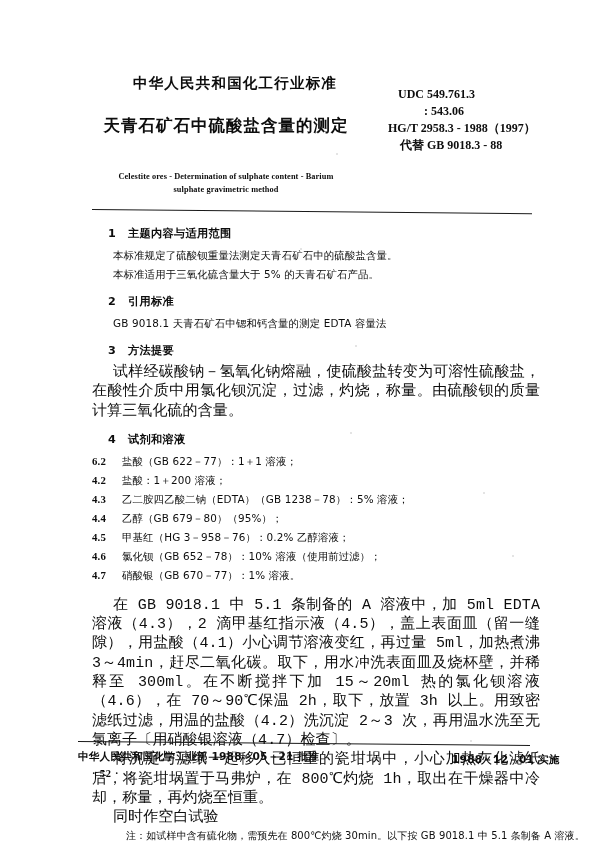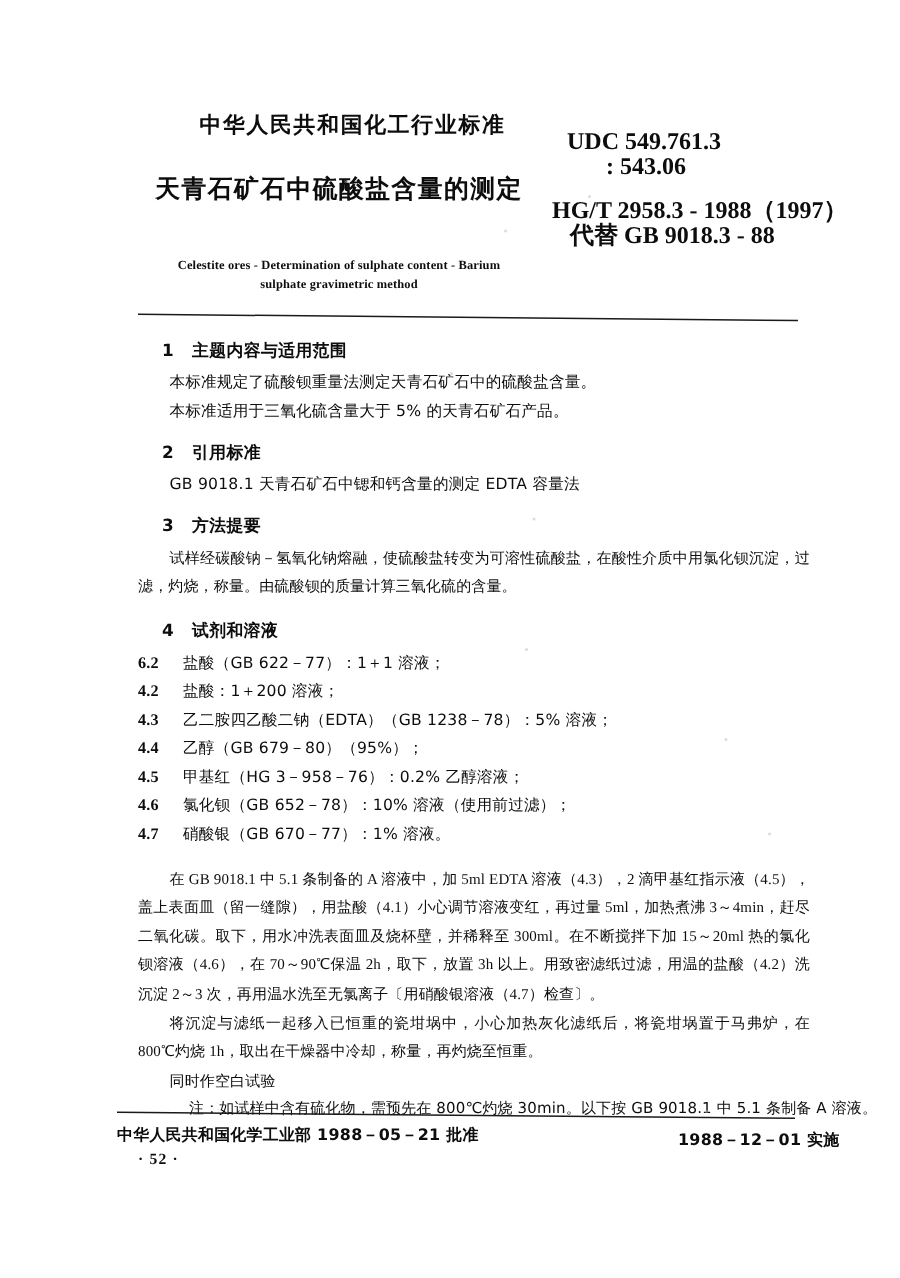--- a/index.html
+++ b/index.html
@@ -55,31 +55,31 @@
     text-align: center;
     font-size: 8.3px;
     line-height: 13px;
     font-family: "Liberation Serif", serif;
     font-weight: bold;
     letter-spacing: 0.1px;
   }
 
   .hdr-codes {
     position: absolute;
-    left: 368px; top: 86px;
+    left: 388px; top: 86px;
     width: 200px;
     font-family: "Liberation Serif", serif;
     font-weight: bold;
-    font-size: 16px;
+    font-size: 12px;
     line-height: 17px;
   }
   .hdr-codes .ln { display: block; white-space: nowrap; }
   .c-udc   { padding-left: 10px; }
   .c-udc2  { padding-left: 36px; }
-  .c-hg    { padding-left: 0px; margin-top: 12px; }
+  .c-hg    { padding-left: 0px; margin-top: 0; }
   .c-old   { padding-left: 12px; }
 
   
   .rule-top {
     position: absolute;
     left: 92px; top: 209px;
     width: 440px;
     height: 0;
     border-top: 1.3px solid #1a1a1a;
     transform: rotate(0.55deg);
@@ -141,22 +141,22 @@
 
   .ref-line {
     font-family: "DejaVu Sans", "Liberation Sans", sans-serif;
     font-size: 10.4px;
     line-height: 18px;
     padding-left: 21px;
     letter-spacing: 0.15px;
   }
 
   .proc {
-    font-family: Liberation Serif, serif;
-    font-size: 10px;
+    font-family: Liberation Mono, monospace;
+    font-size: 15px;
     line-height: 19.3px;
     text-align: justify;
     text-justify: inter-character;
     letter-spacing: 0.1px;
     margin: 0;
   }
   .proc.ind { text-indent: 21px; }
 
   .note {
     font-family: "DejaVu Sans", "Liberation Sans", sans-serif;

